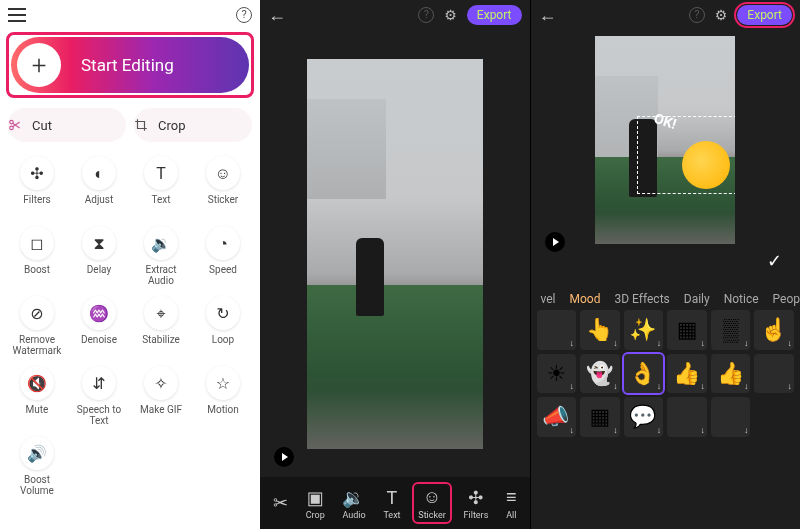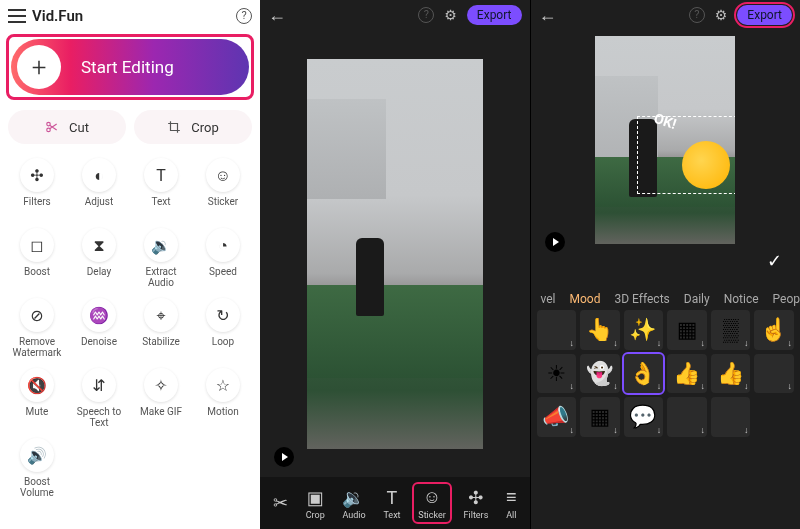--- a/index.html
+++ b/index.html
@@ -8,32 +8,32 @@
 .pl-head{display:flex;align-items:center;padding:7px 8px 5px;justify-content:space-between}
 .pl-head .ham{width:18px;height:14px;display:flex;flex-direction:column;justify-content:space-between}
 .pl-head .ham span{display:block;height:2px;background:#333}
 .pl-title{font-weight:600;font-size:15px;color:#222;margin-left:6px;flex:1}
 .help{width:16px;height:16px;border:1.5px solid #555;border-radius:50%;font-size:11px;line-height:14px;text-align:center;color:#555}
 .start-row{position:relative;margin:4px 6px 6px;border:3px solid #e91e63;border-radius:8px;padding:2px}
 .start-btn{height:56px;border-radius:30px;background:linear-gradient(90deg,#ff6b6b 0%,#e91e63 25%,#9c27b0 60%,#5e35b1 100%);display:flex;align-items:center}
 .plus{width:44px;height:44px;border-radius:50%;background:#fff;margin:6px;display:flex;align-items:center;justify-content:center;font-size:26px;color:#333;font-weight:300}
 .start-txt{color:#fff;font-size:17px;margin-left:14px}
 .cutcrop{display:flex;gap:8px;padding:4px 8px 8px}
-.cc{flex:1;height:34px;background:#faf4f6;border-radius:18px;display:flex;align-items:center;justify-content:center;gap:10px;font-size:13px;color:#333}
+.cc{flex:1;height:34px;background:#faf4f6;border-radius:18px;display:flex;align-items:center;justify-content:flex-start;gap:10px;font-size:13px;color:#333}
 .cc .ic{width:14px;height:14px}
 .grid{padding:4px 8px;display:grid;grid-template-columns:repeat(4,1fr);gap:6px 4px;overflow:auto}
 .tool{display:flex;flex-direction:column;align-items:center;gap:4px;padding:2px 0;cursor:pointer}
 .tool .circle{width:34px;height:34px;border-radius:50%;background:#fff;box-shadow:0 1px 3px rgba(0,0,0,0.12);display:flex;align-items:center;justify-content:center;font-size:16px;color:#333}
 .tool .lbl{font-size:10px;color:#555;text-align:center;line-height:11px;min-height:22px}
 .panel-mid,.panel-right{flex:1;height:100%;display:flex;flex-direction:column;background:#1e1e1e;min-width:0}
 .panel-mid{border-right:1px solid #000}
 .tbar{height:30px;display:flex;align-items:center;padding:0 8px;gap:10px;color:#bbb}
 .tbar .spacer{flex:1}
 .gear{font-size:14px}
-.export{background:#7c4dff;color:#0f172a;border:none;border-radius:13px;padding:3px 10px;font-size:12px;cursor:pointer}
+.export{background:#7c4dff;color:#bef264;border:none;border-radius:13px;padding:3px 10px;font-size:12px;cursor:pointer}
 .export.boxed{outline:2px solid #e91e63;outline-offset:1px}
 .back{font-size:18px;color:#ccc;cursor:pointer}
 .preview{flex:1;display:flex;align-items:center;justify-content:center;position:relative;min-height:0}
 .photo{width:176px;height:390px;background:linear-gradient(#c9ccce 0%,#c6c8ca 35%,#a9aaab 55%,#999 58%,#375d3e 70%,#2e5035 85%,#62635e 100%);position:relative;overflow:hidden}
 .photo.sm{width:140px;height:208px}
 .building{position:absolute;top:40px;left:0;width:45%;height:100px;background:linear-gradient(#bfc2c4,#aeb0b2)}
 .hedge{position:absolute;top:58%;left:0;right:0;height:24%;background:linear-gradient(#3e6a43,#2c5234)}
 .person{position:absolute;top:46%;left:28%;width:28px;height:78px;background:#1a1a1a;border-radius:6px 6px 2px 2px}
 .playfab{position:absolute;width:20px;height:20px;background:#000;border-radius:50%;display:flex;align-items:center;justify-content:center;color:#fff;cursor:pointer}
 .playfab::before{content:"";border-left:6px solid #fff;border-top:4px solid transparent;border-bottom:4px solid transparent;margin-left:2px}
@@ -58,21 +58,20 @@
 </head>
 <body>
 
 <div class="panel-left">
   <div class="pl-head">
     <div class="ham">
         <span></span>
         <span></span>
         <span></span>
       </div>
-    <div class="pl-title">Vid.Fun</div>
     <div class="help">?</div>
   </div>
   <div class="start-row">
     <div class="start-btn">
       <div class="plus">+</div>
       <div class="start-txt">Start Editing</div>
     </div>
   </div>
   <div class="cutcrop">
     <div class="cc">

